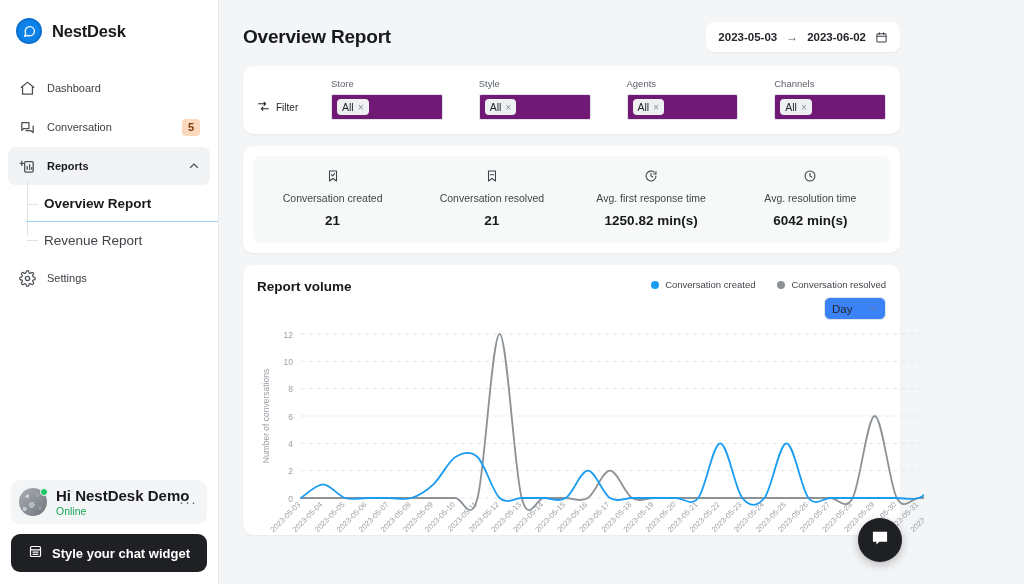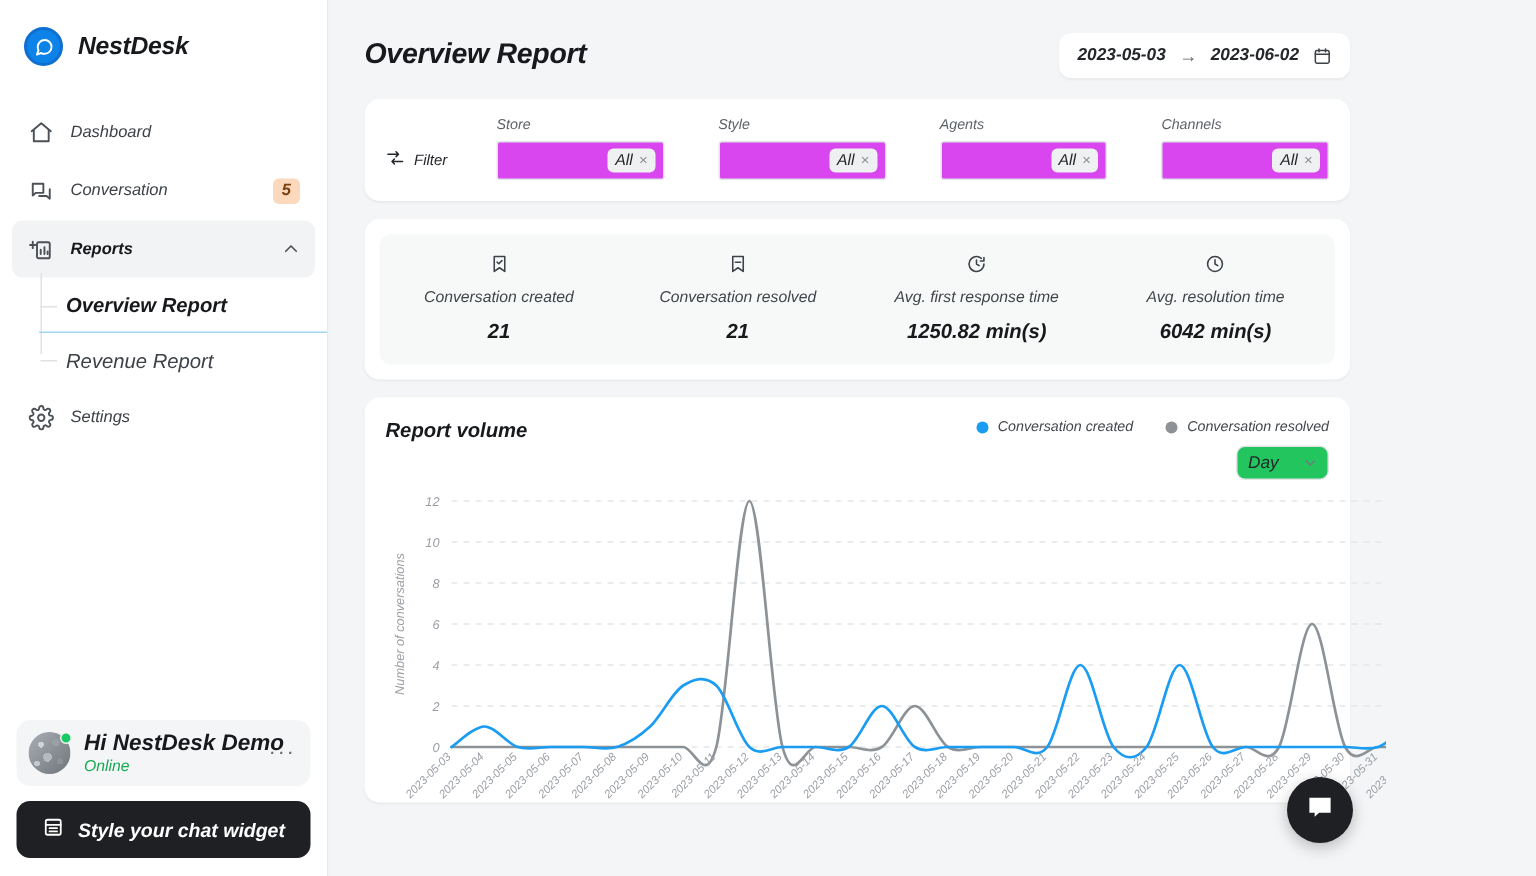--- a/index.html
+++ b/index.html
@@ -2,21 +2,21 @@
 <html><head>
 <meta charset="utf-8">
 <style>
   * { box-sizing: border-box; margin: 0; padding: 0; }
   html, body {
     width: 1024px; height: 584px;
     font-family: "Liberation Sans", sans-serif;
     background: #f4f5f6;
     overflow: hidden;
   }
-  .app { display: flex; width: 924px; height: 584px; font-style: italic; }
+  .app { display: flex; width: 924px; height: 584px; }
 
   
   .sidebar {
     width: 219px; height: 584px;
     background: #ffffff;
     border-right: 1px solid #e6e8ea;
     display: flex; flex-direction: column;
     position: relative;
   }
   .brand { display: flex; align-items: center; gap: 10px; padding: 18px 0 14px 16px; }
@@ -116,21 +116,21 @@
 
   
   .filterbar { display: flex; align-items: center; padding: 12px 14px 14px 14px; }
   .filter-label { display: flex; align-items: center; gap: 6px; font-size: 10px; color: #23262a; width: 74px; padding-top: 16px; }
   .filter-label svg { width: 13px; height: 13px; }
   .filters { display: flex; gap: 36px; flex: 1; }
   .filter-field { flex: 1; }
   .filter-cap { font-size: 9.5px; color: #5c6269; margin-bottom: 5px; }
   .filter-input {
     height: 26px; border: 1px solid #e1e4e7; border-radius: 2px;
-    display: flex; align-items: center; padding: 0 5px; cursor: pointer; background: #d946ef; justify-content: flex-end;
+    display: flex; align-items: center; padding: 0 5px; cursor: pointer; background: #701a75;
   }
   .chip {
     background: #eff0f1; border-radius: 4px; padding: 2px 5px;
     font-size: 10.5px; color: #23262a; display: flex; align-items: center; gap: 4px;
   }
   .chip .x { color: #8b9097; font-size: 10px; }
 
   
   .stats-wrap { margin-top: 12px; padding: 10px; }
   .stats { background: #f7f8f8; border-radius: 8px; display: flex; padding: 13px 0 15px 0; }
@@ -144,21 +144,21 @@
   .chart-card { margin-top: 12px; padding: 14px 14px 0 14px; height: 270px; position: relative; }
   .chart-head { display: flex; align-items: flex-start; justify-content: space-between; }
   .chart-title { font-size: 13.5px; font-weight: 700; color: #17191c; }
   .legend-area { display: flex; flex-direction: column; align-items: flex-end; gap: 7px; }
   .legend { display: flex; gap: 22px; }
   .legend-item { display: flex; align-items: center; gap: 6px; font-size: 9.5px; color: #41464c; }
   .legend-dot { width: 8px; height: 8px; border-radius: 50%; }
   .gran-select {
     border: 1px solid #e1e4e7; border-radius: 6px; height: 23px; width: 62px;
     display: flex; align-items: center; justify-content: space-between;
-    padding: 0 7px; font-size: 11.5px; color: #23262a; cursor: pointer; background: #22c55e;
+    padding: 0 7px; font-size: 11.5px; color: #23262a; cursor: pointer; background: #3b82f6;
   }
   .gran-select svg { width: 9px; height: 9px; color: #72787e; }
 
   .plot { position: relative; margin-top: 6px; height: 230px; }
   .plot svg { display: block; }
 </style>
 </head>
 <body>
 
 <div class="app">

